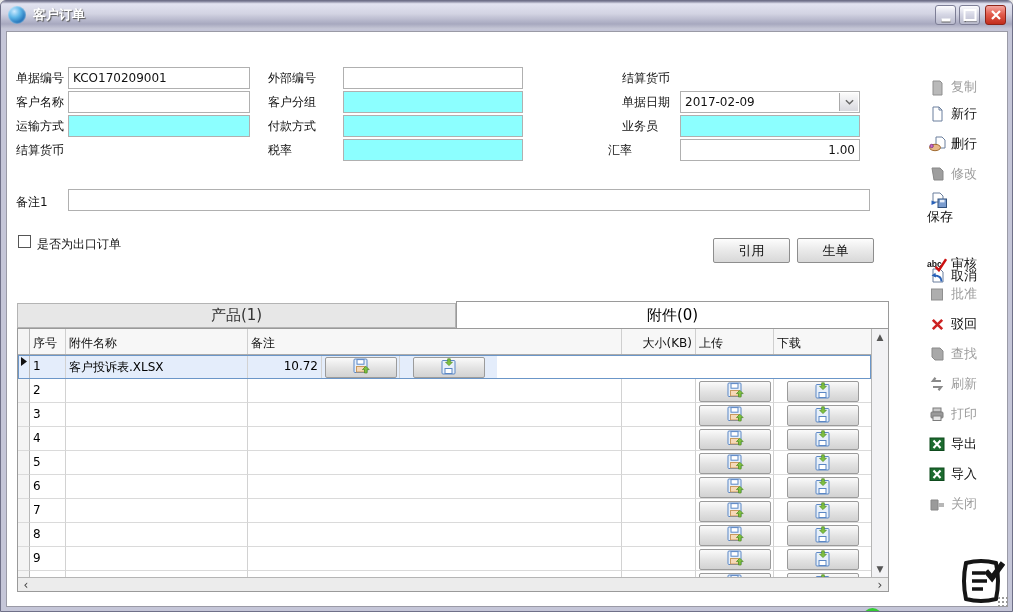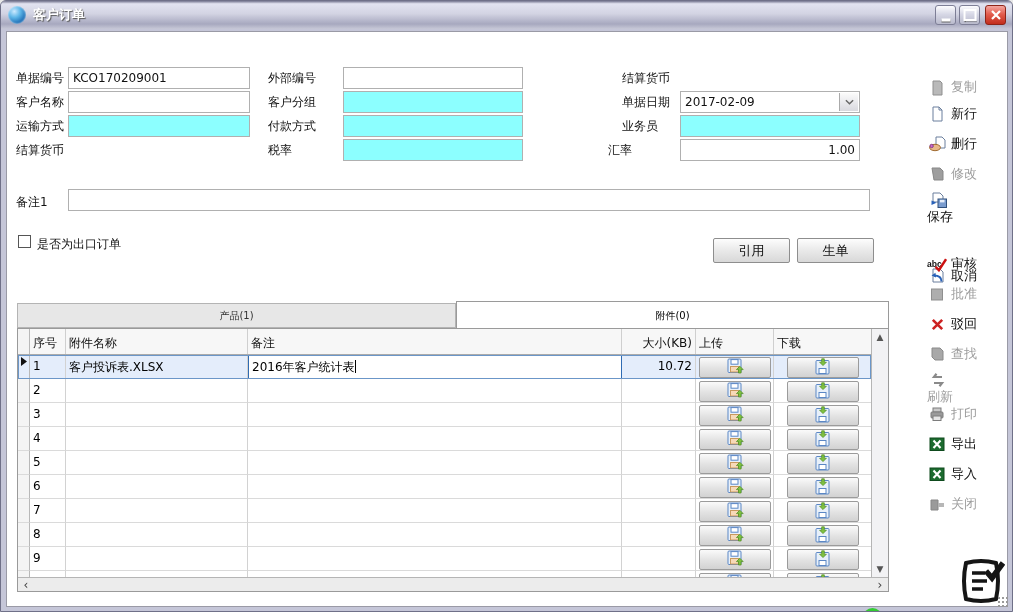--- a/index.html
+++ b/index.html
@@ -25,21 +25,21 @@
   .field{height:22px;border:1px solid #b0b0b0;background:#fff;font-size:12px;color:#111;
     box-sizing:border-box;padding:3px 4px 0 4px;overflow:hidden;white-space:nowrap;}
   .cyan{background:#8cffff;}
   .right{text-align:right;}
   .drop{position:absolute;right:1px;top:1px;width:18px;height:18px;border-left:1px solid #aaa;
     background:linear-gradient(180deg,#fbfbfb,#d9d9df);display:flex;align-items:center;justify-content:center;}
   .checkbox{width:13px;height:13px;border:1px solid #555;background:#fff;display:inline-block;box-sizing:border-box;}
   .pushbtn{height:25px;border:1px solid #8e8e8e;border-radius:2px;font-size:13px;color:#111;
     background:linear-gradient(180deg,#fdfdfd,#e9e9e9 50%,#d8d8d8);display:flex;align-items:center;justify-content:center;box-sizing:border-box;}
   
-  .tab{position:absolute;box-sizing:border-box;font-size:10px;display:flex;align-items:center;justify-content:center;text-align:center;}
+  .tab{position:absolute;box-sizing:border-box;font-size:15px;display:flex;align-items:center;justify-content:center;text-align:center;}
   #tab-products{left:10px;top:271px;width:439px;height:25px;background:#e7e7e7;border:1px solid #b4b4b4;color:#333;}
   #tab-attach{left:449px;top:269px;width:433px;height:28px;background:#fff;border:1px solid #9a9a9a;border-bottom:none;color:#000;}
   
   #grid{left:10px;top:296px;width:872px;height:264px;border:1px solid #9a9a9a;box-sizing:border-box;background:#fff;}
   #ghead{position:absolute;left:0;top:0;width:853px;height:26px;background:#f7f7f7;border-bottom:1px solid #ababab;box-sizing:border-box;display:flex;}
   .hc{font-size:12px;color:#111;border-right:1px solid #cfcfcf;box-sizing:border-box;padding:6px 3px 0 3px;overflow:hidden;white-space:nowrap;}
   #gbody{position:absolute;left:0;top:26px;width:853px;height:222px;overflow:hidden;}
   .trow{position:relative;width:853px;height:24px;display:flex;box-sizing:border-box;}
   .tc{border-right:1px solid #d2d2d2;border-bottom:1px solid #dadada;box-sizing:border-box;font-size:12px;
       padding:4px 3px 0 3px;overflow:hidden;white-space:nowrap;background:#fff;}
@@ -140,21 +140,20 @@
         <div class="hc" style="width:78px">上传</div>
         <div class="hc" style="width:97px;border-right:none">下载</div>
       </div>
       <div id="gbody">
           <div class="trow sel">
             <div class="tc gut" style="width:12px"><svg width="7" height="9" viewBox="0 0 7 9">
                 <path d="M1 0l6 4.5L1 9z" fill="#111"></path>
               </svg></div>
             <div class="tc" style="width:36px">1</div>
             <div class="tc" style="width:182px">客户投诉表.XLSX</div>
-            <div class="tc editcell" style="width:374px"><span>2016年客户统计表</span><span class="cursorbar"></span></div>
             <div class="tc right" style="width:74px">10.72</div>
             <div class="tc" style="width:78px;padding:0">
               <div class="cellbtn">
                 <span><svg width="22" height="17" viewBox="0 0 22 17">
                     <rect x="4" y="1" width="13" height="13.5" rx="1" fill="#e8f0fa" stroke="#5b87c5"></rect>
                     <rect x="7" y="1.6" width="7" height="4.6" fill="#fff" stroke="#5b87c5"></rect>
                     <rect x="6.5" y="8.5" width="8" height="5.5" fill="#f7d9b8" stroke="#c89a5e"></rect>
                     <path d="M15.8 8.2l3.4 3.4h-2.1v3.4h-2.6v-3.4h-2.1z" fill="#7fc241" stroke="#4e8a1e" stroke-width="0.7"></path>
                   </svg></span>
               </div>
@@ -497,21 +496,21 @@
           <span class="sb-lb">驳回</span>
         </div>
         <div class="sb-btn disabled" style="top: 270px;">
           <span class="sb-ic">
             <svg width="16" height="16" viewBox="0 0 16 16">
               <path d="M3 2h8l3 3v9H6l-3-3z" fill="#a8a8a8" stroke="#8a8a8a"></path>
             </svg>
           </span>
           <span class="sb-lb">查找</span>
         </div>
-        <div class="sb-btn disabled" style="top: 300px; flex-direction: column;">
+        <div class="sb-btn disabled" style="top: 300px;">
           <span class="sb-ic">
             <svg width="16" height="16" viewBox="0 0 16 16">
               <path d="M12 5H4l2.5-3.2" fill="none" stroke="#8a8a8a" stroke-width="2.2"></path>
               <path d="M4 11h8l-2.5 3.2" fill="none" stroke="#8a8a8a" stroke-width="2.2"></path>
             </svg>
           </span>
           <span class="sb-lb">刷新</span>
         </div>
         <div class="sb-btn disabled" style="top: 330px;">
           <span class="sb-ic">

